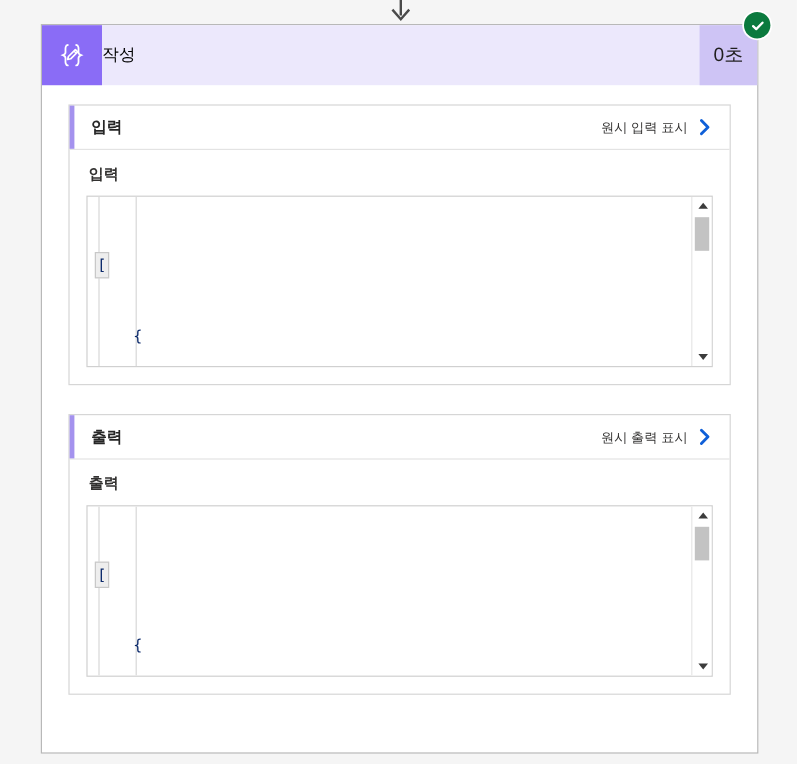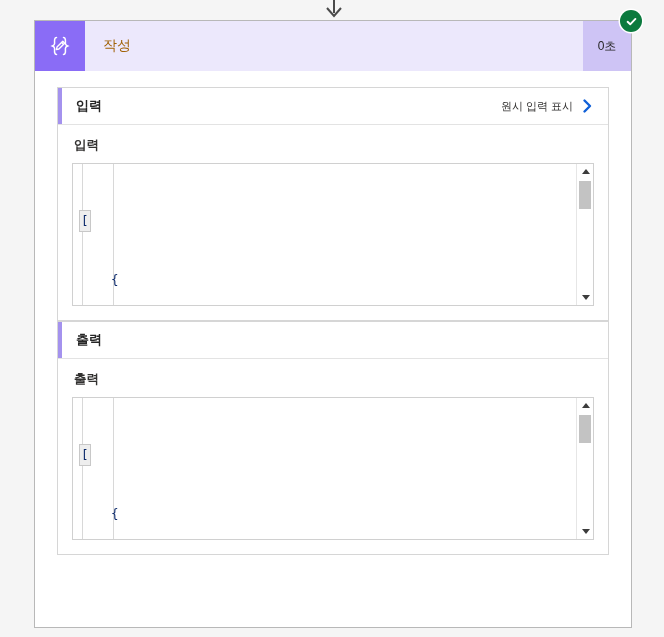--- a/index.html
+++ b/index.html
@@ -38,49 +38,50 @@
   }
   .card-icon {
     width: 50px; height: 50px;
     background: #8a6cf6;
     display: flex; align-items: center; justify-content: center;
     flex: 0 0 50px;
   }
   .card-title {
     flex: 1 1 auto;
     display: flex; align-items: center;
-    padding-left: 18px;
+    padding-left: 0;
     font-size: 14px;
-    color: #a16207;
+    color: #000000;
   }
   .card-duration {
     flex: 0 0 auto;
     width: 48px;
     background: #cec4f5;
     display: flex; align-items: center; justify-content: center;
-    font-size: 12px;
+    font-size: 16px;
     color: #201f1e;
   }
   .status-badge {
     position: absolute;
     right: -11px; top: -11px;
     width: 22px; height: 22px;
     border-radius: 50%;
     background: #0b7a3e;
     display: flex; align-items: center; justify-content: center;
     box-shadow: 0 0 0 1.5px #ffffff;
   }
 
   
   .card-body { padding: 16px 22px 0 22px; }
 
   
   .io-section {
     border: 1px solid #d6d6d6;
     background: #ffffff;
+    margin-bottom: 24px;
   }
   .io-header {
     position: relative;
     height: 37px;
     display: flex; align-items: center;
     border-bottom: 1px solid #e3e3e3;
     padding: 0 10px 0 18px;
   }
   .io-header::before {
     content: "";
@@ -253,20 +254,26 @@
                 <div class="tri tri-down"></div>
               </div>
           </div>
         </div>
       </div>
     </div>
 
     <div class="io-section">
       <div class="io-header">
         <div class="io-header-title">출력</div>
+        <div class="io-raw-link">
+          <span>원시 출력 표시</span>
+          <svg class="chevron-right" width="13" height="16" viewBox="0 0 13 16">
+            <path d="M3.5 2.5 L9 8 L3.5 13.5" fill="none" stroke="#1060d8" stroke-width="2.4" stroke-linecap="round" stroke-linejoin="round"></path>
+          </svg>
+        </div>
       </div>
       <div class="io-content">
         <div class="io-label">출력</div>
         <div class="code-box">
           <div class="guides-layer">
             <div class="guide" style="left:9px"></div>
             <div class="guide" style="left:40px"></div>
           </div>
           <div class="code-scroll">
             <div class="code-lines">

